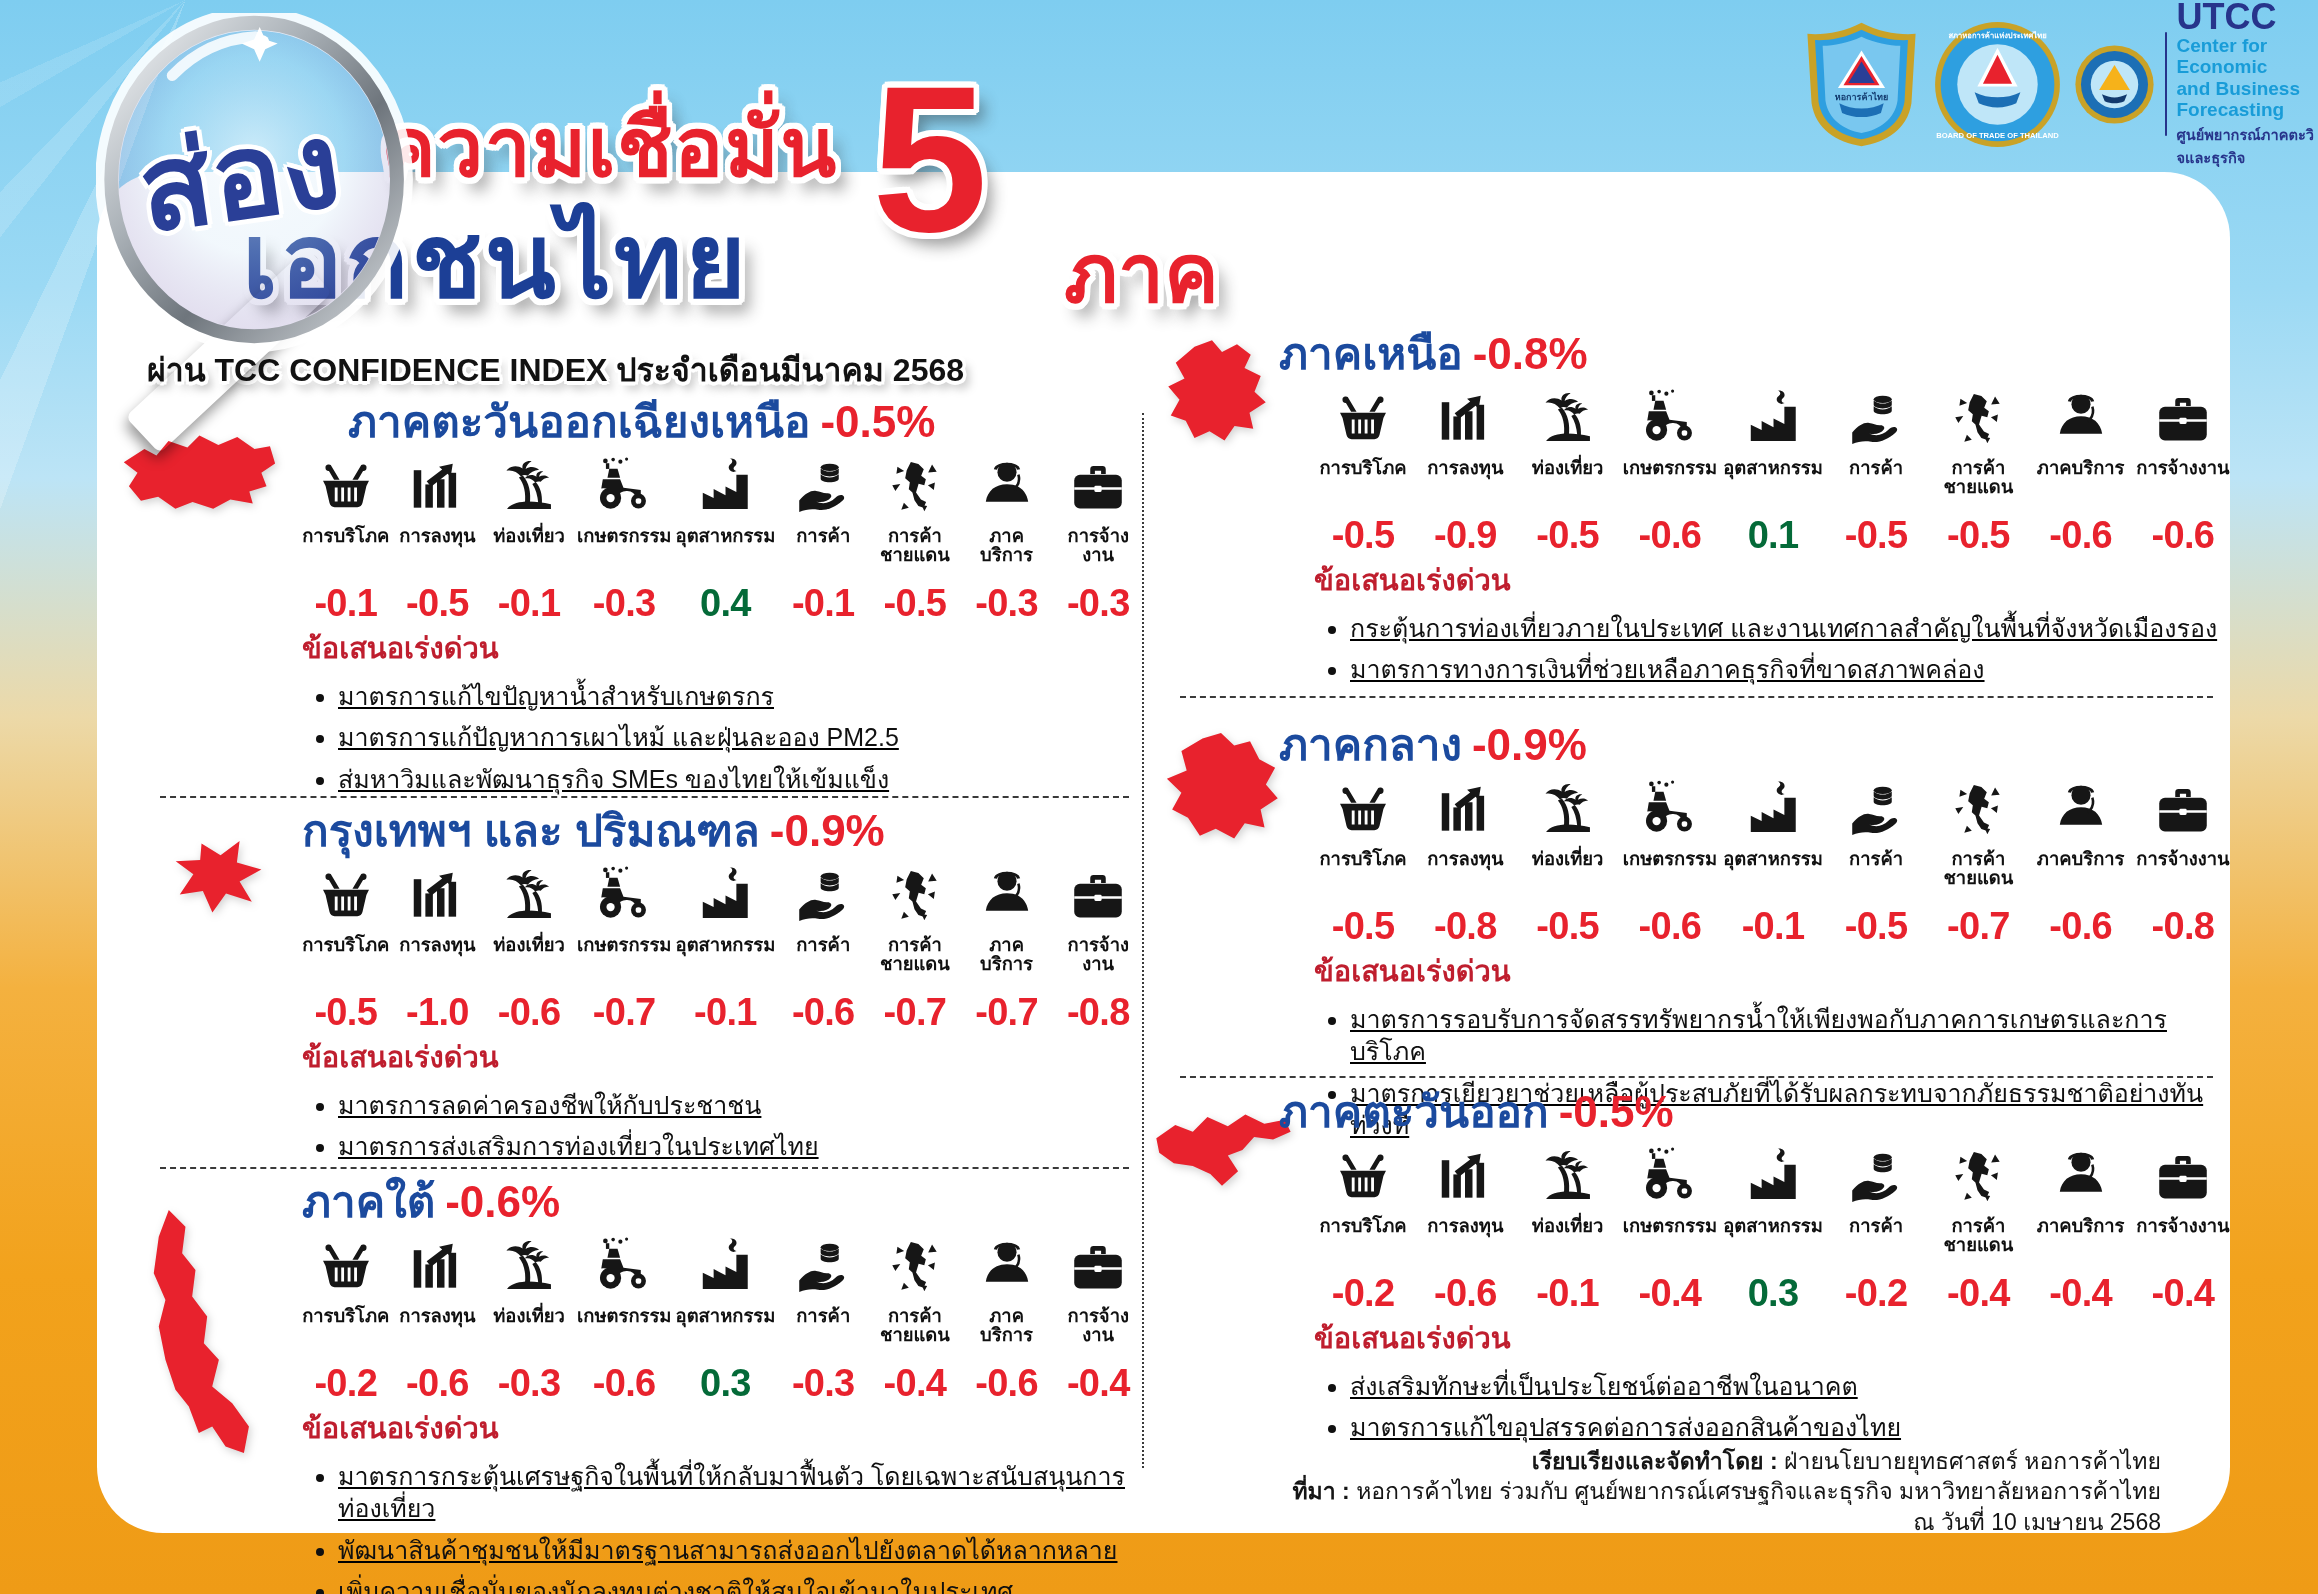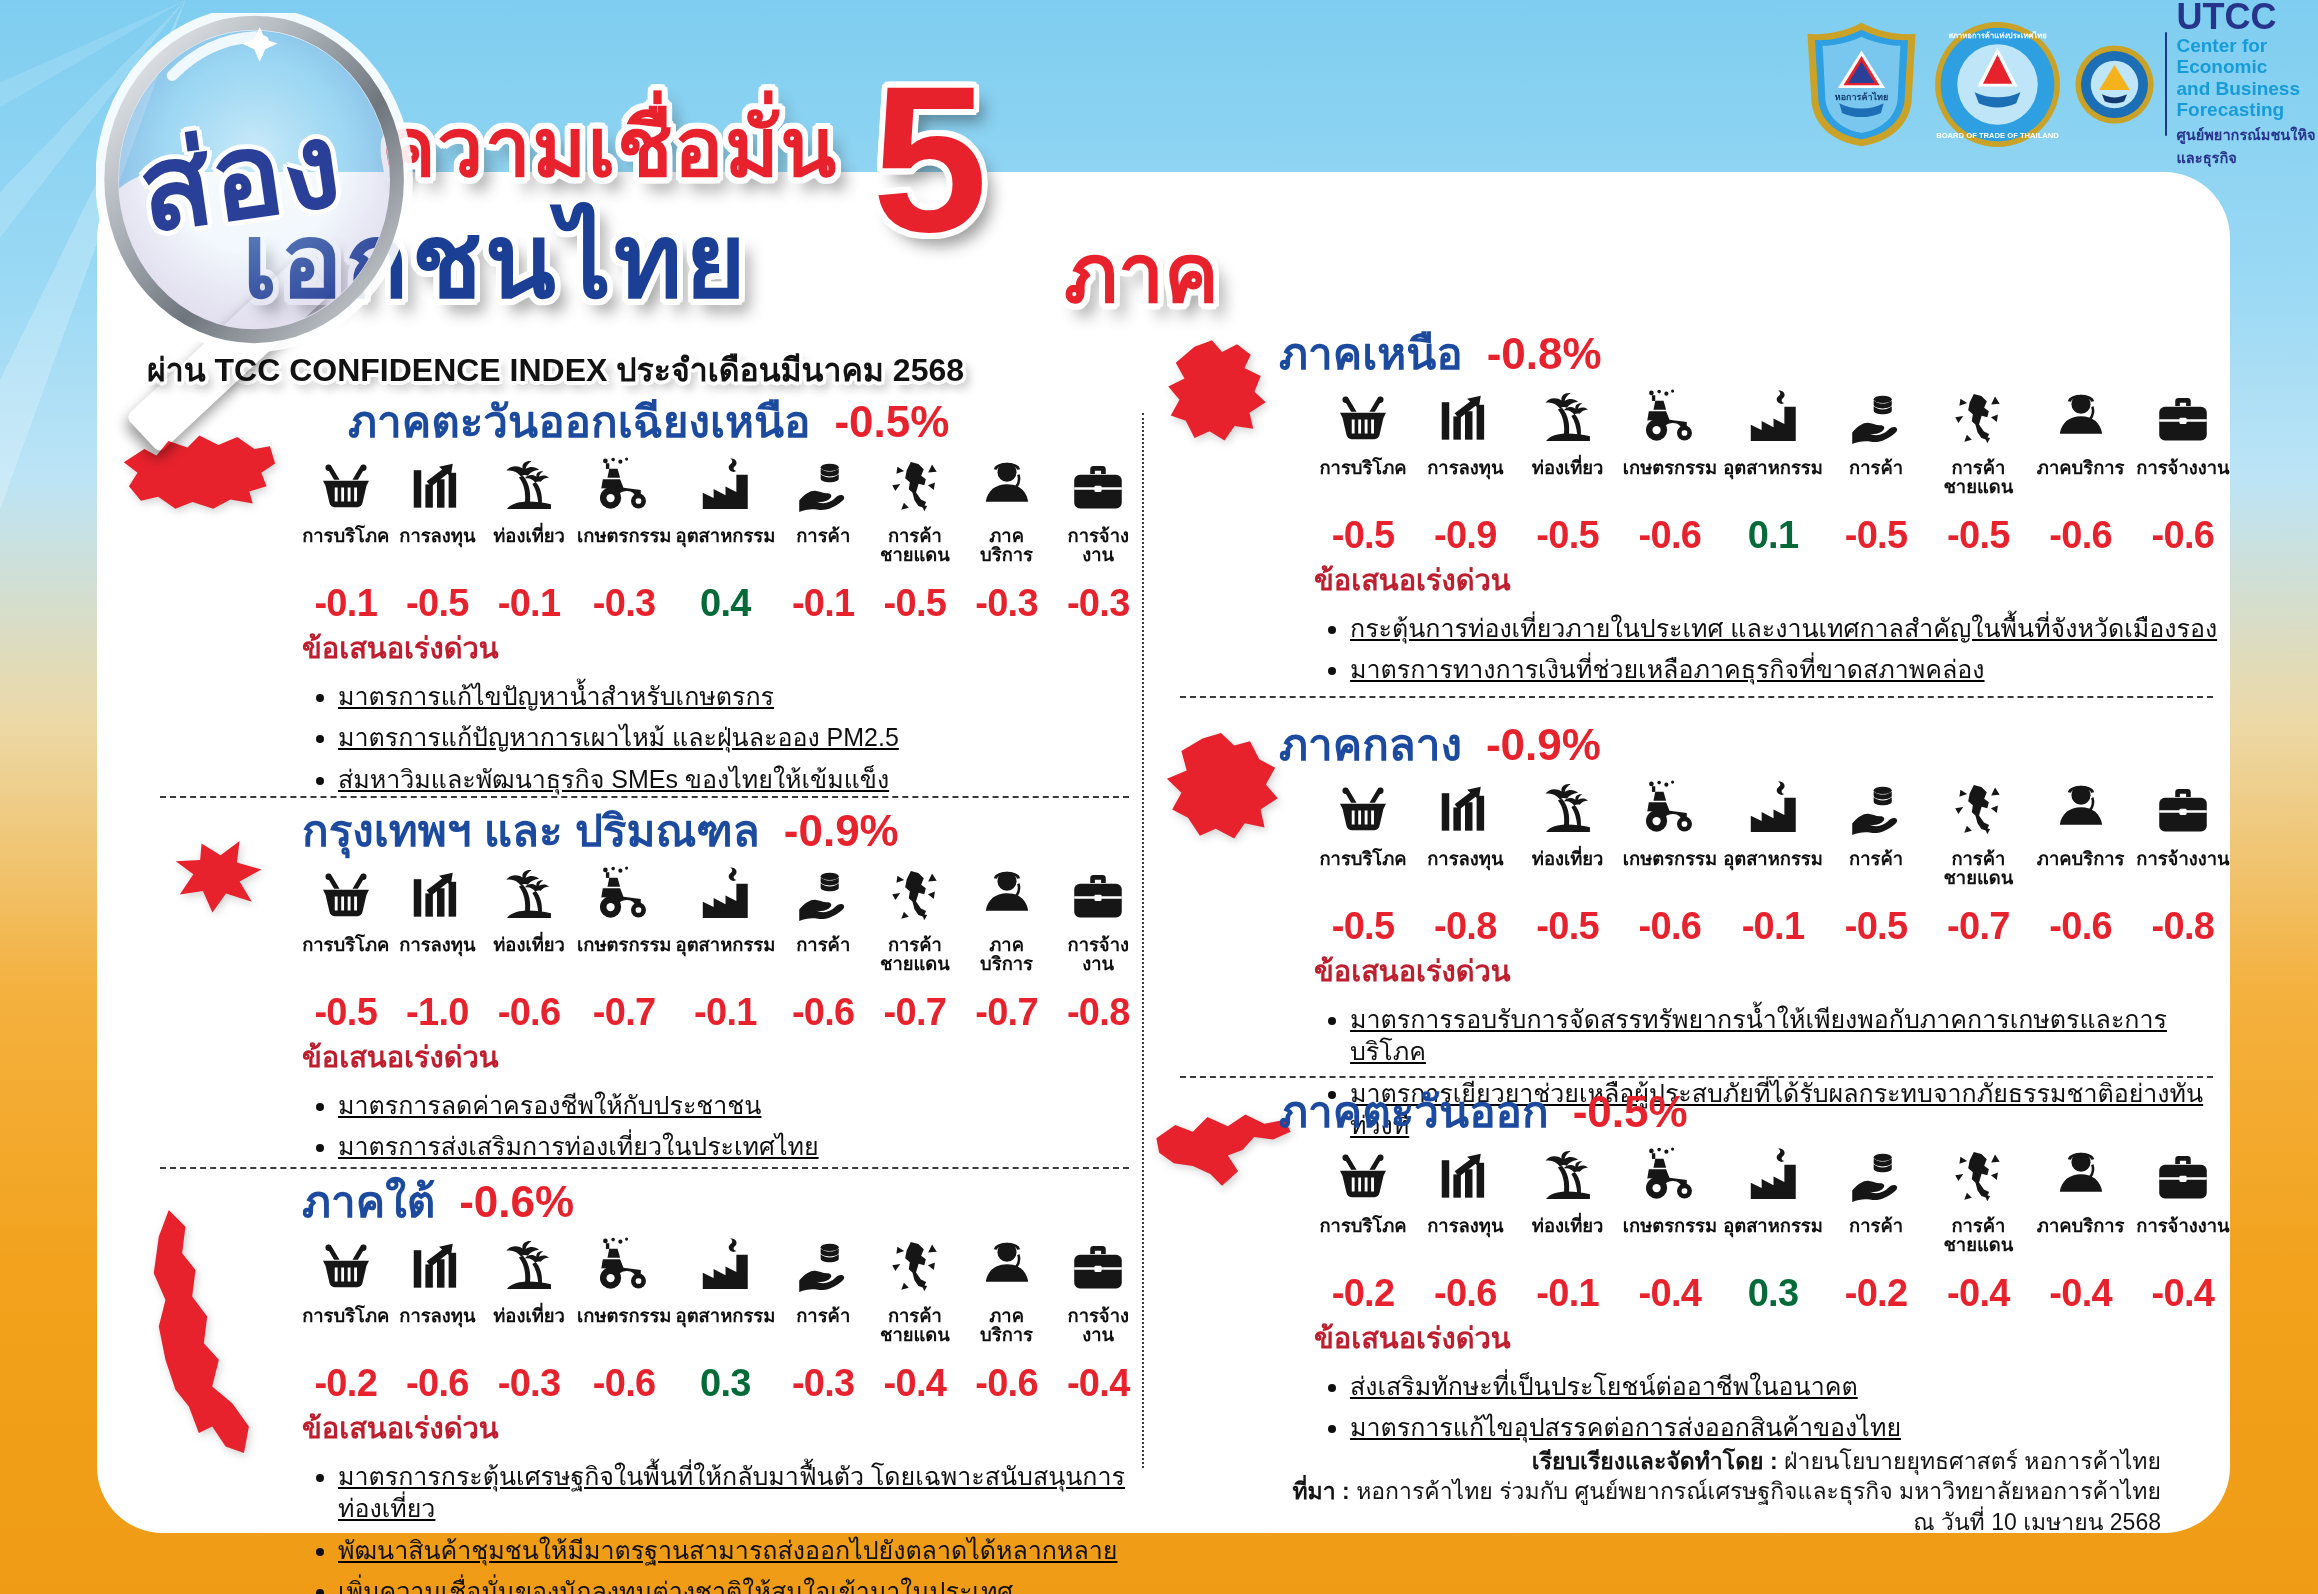--- a/index.html
+++ b/index.html
@@ -41,21 +41,21 @@
   .utcc-wrap{display:flex; align-items:center; gap:9.7px;}
   .utcc-bar{width:3.5px; height:104px; background:#27348b; border-radius:2.1px;}
   .utcc-text .l0{font-size:36px; font-weight:bold; color:#27348b; line-height:1.0;}
   .utcc-text .l1,.utcc-text .l2{font-size:19px; font-weight:bold; color:#189cd8; line-height:1.12;}
   .utcc-text .l3{font-size:14.6px; font-weight:bold; color:#27348b; margin-top:2.8px;}
   
   .region{position:absolute;}
   .region .map{position:absolute;}
   .region .map svg{width:100%; height:100%; display:block; filter:drop-shadow(2.1px 3.5px 4.2px rgba(0,0,0,.18));}
   .region .body{position:relative;}
-  .region h2{display:flex; gap:24px; align-items:baseline; font-size:44px; line-height:1.04; font-weight:bold; margin-left:var(--h2pad,0px); margin-bottom:9.7px; white-space:nowrap;}
+  .region h2{display:flex; gap:10px; align-items:baseline; font-size:44px; line-height:1.04; font-weight:bold; margin-left:var(--h2pad,0px); margin-bottom:9.7px; white-space:nowrap;}
   .region h2 .rname{color:var(--blue);}
   .region h2 .rpct{color:var(--red);}
   .cats{display:grid; grid-template-columns:repeat(9,1fr); column-gap:4.2px;}
   .cat{display:flex; flex-direction:column; align-items:center; text-align:center;}
   .cicon{height:64px; display:flex; align-items:flex-end; justify-content:center;}
   .cicon svg{height:62px; width:auto; fill:#161616;}
   .clabel{margin-top:8.3px; font-size:18.4px; font-weight:bold; color:var(--ink); line-height:1.02; white-space:pre-line; min-height:39px; display:flex; align-items:flex-start; justify-content:center;}
   .cvalue{font-size:38px; font-weight:bold; color:var(--red); margin-top:16px; letter-spacing:-0.7px;}
   .cvalue.pos{color:var(--green);}
   .prop-title{font-size:29px; font-weight:bold; color:var(--hred);}
@@ -155,21 +155,21 @@
         <circle cx="58" cy="58" r="48" fill="#1c6fb5"></circle>
         <circle cx="58" cy="58" r="34" fill="#bfe6f8"></circle>
         <path d="M58 30 L80 66 L36 66 Z" fill="#f6b21a"></path>
         <path d="M40 72 C52 78 64 78 76 72 L72 82 C63 86 53 86 44 82 Z" fill="#123a6e"></path>
       </svg>
       <div class="utcc-bar"></div>
       <div class="utcc-text">
         <div class="l0">UTCC</div>
         <div class="l1">Center for Economic</div>
         <div class="l2">and Business Forecasting</div>
-        <div class="l3">ศูนย์พยากรณ์มชนใหิจและธุรกิจ</div>
+        <div class="l3">ศูนย์พยากรณ์ภาคตะวิจและธุรกิจ</div>
       </div>
     </div>
   </div>
 
   <div class="hdiv" id="div-l1"></div>
   <div class="hdiv" id="div-l2"></div>
   <div class="hdiv" id="div-r1"></div>
   <div class="hdiv" id="div-r2"></div>
   <div class="vdiv"></div>
 

